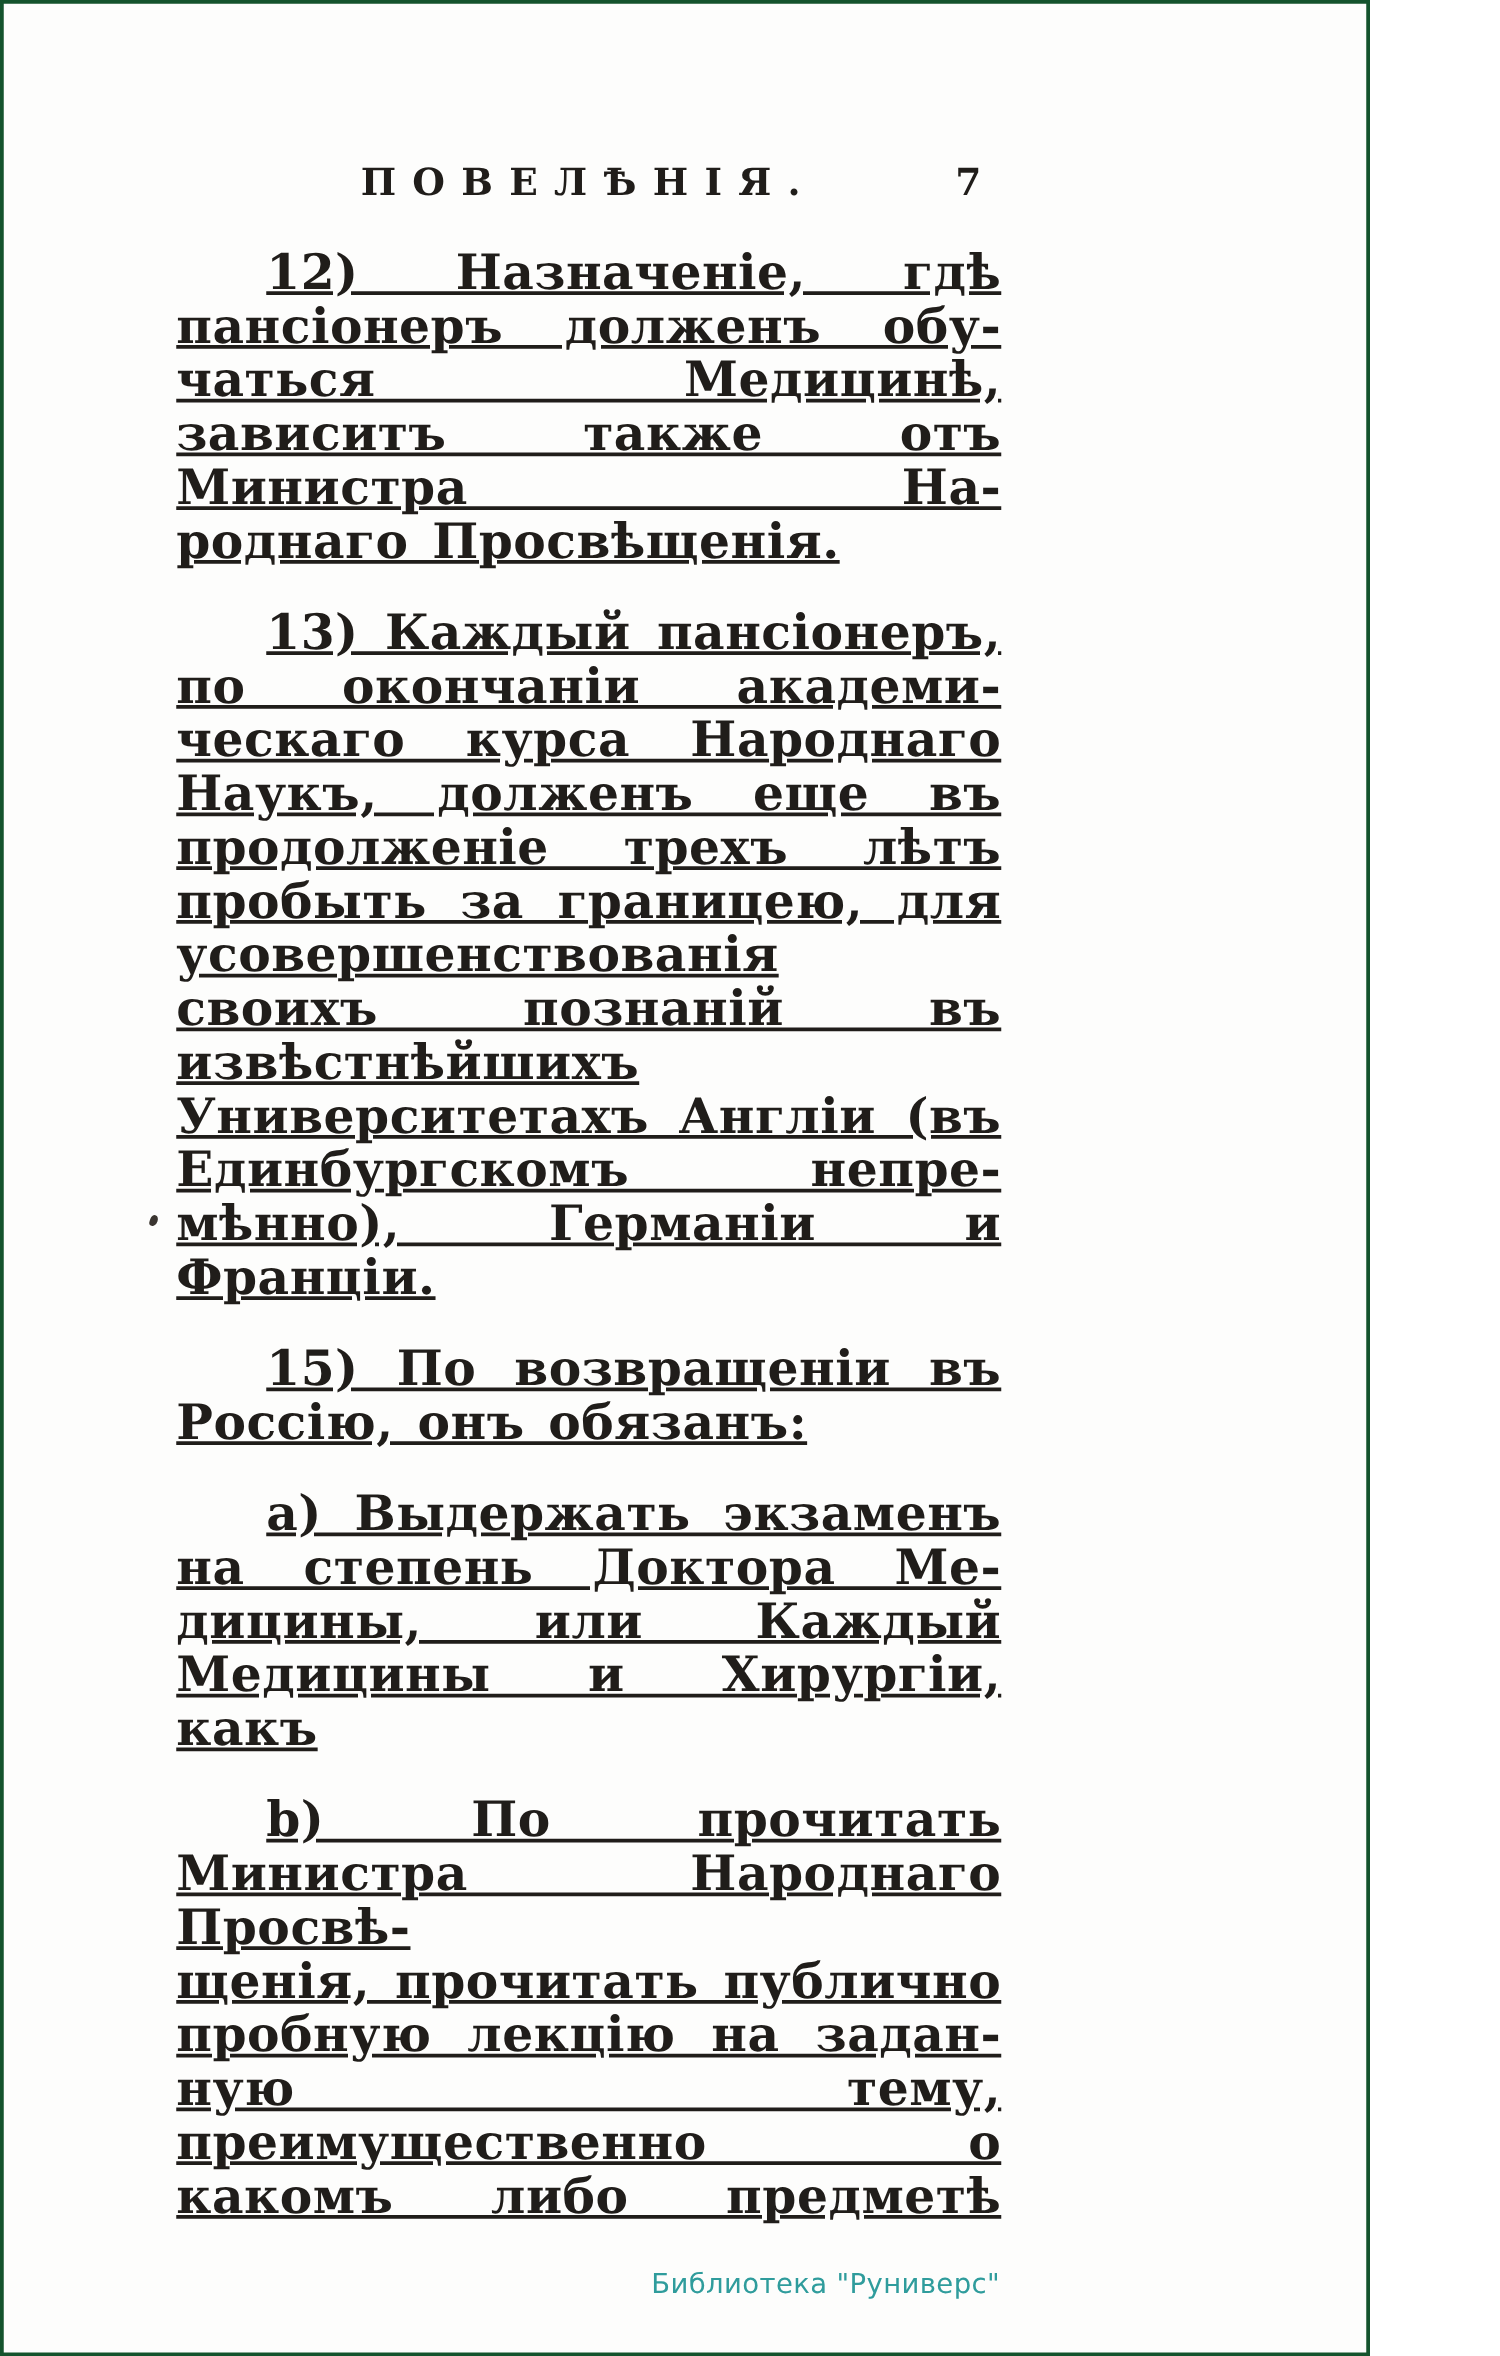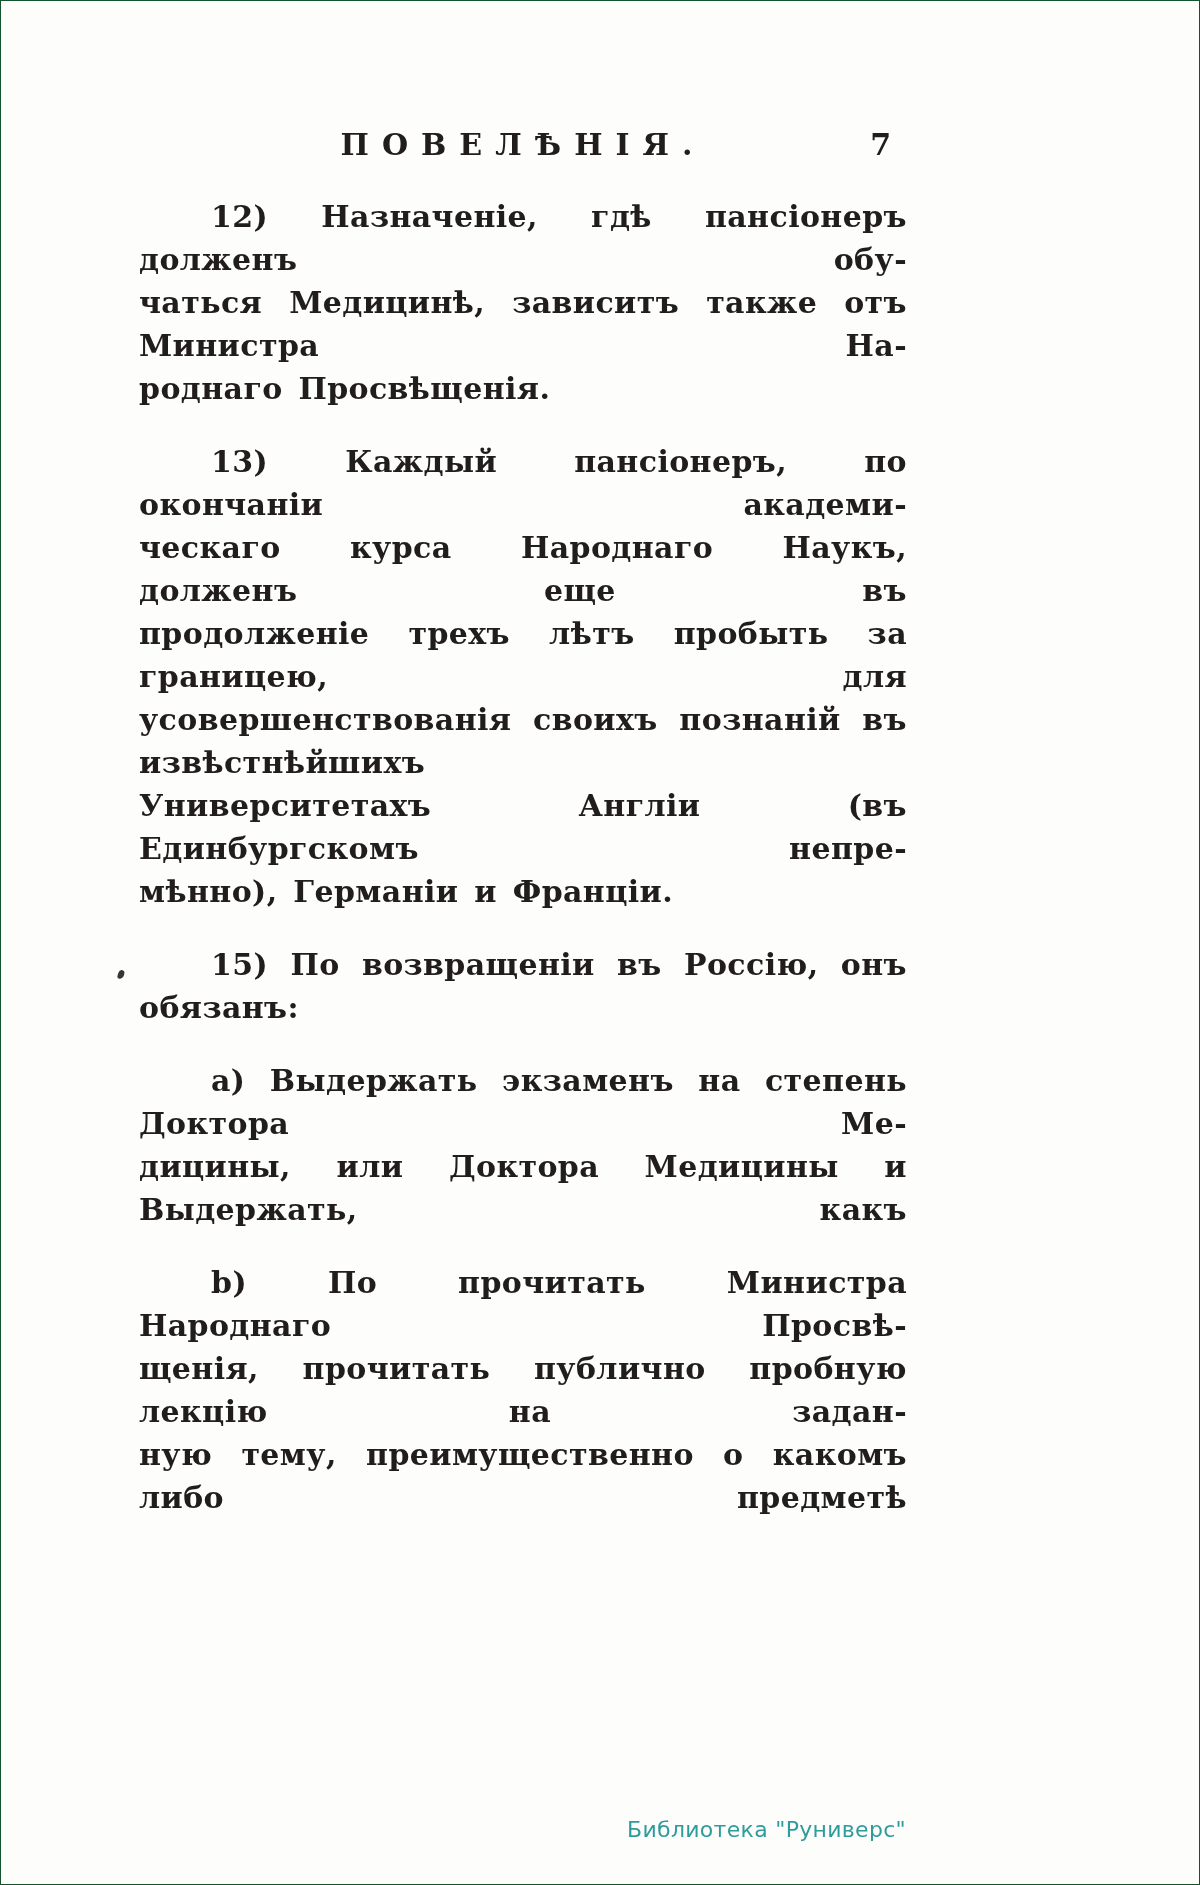--- a/index.html
+++ b/index.html
@@ -2,30 +2,31 @@
 <html><head>
 <meta charset="utf-8">
 <style>
   html, body {
     margin: 0;
     padding: 0;
     background: #ffffff;
   }
   .page {
     position: relative;
-    width: 1200px;
+    width: 1096px;
     height: 1885px;
     box-sizing: border-box;
     background: #fdfdfc;
-    border: 1px solid #14532d;
+    border: 3px solid #14532d;
     font-family: "DejaVu Serif", serif;
     font-weight: 700;
     color: #201d1a;
     padding: 126px 292px 0 138px;
     overflow: hidden;
+    text-decoration: underline;
   }
   .header {
     position: relative;
     height: 44px;
     margin-bottom: 24px;
   }
   .page-title {
     position: absolute;
     left: 0;
     right: 0;
@@ -37,21 +38,21 @@
   .page-number {
     position: absolute;
     right: 16px;
     top: 0;
     font-size: 30px;
   }
   .paragraph {
     margin: 0 0 30px 0;
   }
   .line {
-    font-size: 30px;
+    font-size: 39px;
     line-height: 43px;
     letter-spacing: 0.4px;
     word-spacing: 5px;
     text-align: justify;
     text-align-last: justify;
     white-space: normal;
   }
   .line.first {
     text-indent: 72px;
   }
@@ -104,21 +105,21 @@
     <div class="line last">мѣнно), Германіи и Франціи.</div>
   </div>
 
 
   <div class="paragraph">
     <div class="line first last">15) По возвращеніи въ Россію, онъ обязанъ:</div>
   </div>
 
   <div class="paragraph">
     <div class="line first">а) Выдержать экзаменъ на степень Доктора Ме-</div>
-    <div class="line">дицины, или Доктора Медицины и Выдержать, какъ</div>
+    <div class="line">дицины, или Каждый Медицины и Хирургіи, какъ</div>
   </div>
 
   <div class="paragraph">
     <div class="line first">b) По прочитать Министра Народнаго Просвѣ-</div>
     <div class="line">щенія, прочитать публично пробную лекцію на задан-</div>
     <div class="line">ную тему, преимущественно о какомъ либо предметѣ</div>
 
   </div>
 
   <div class="ink-speck"></div>

